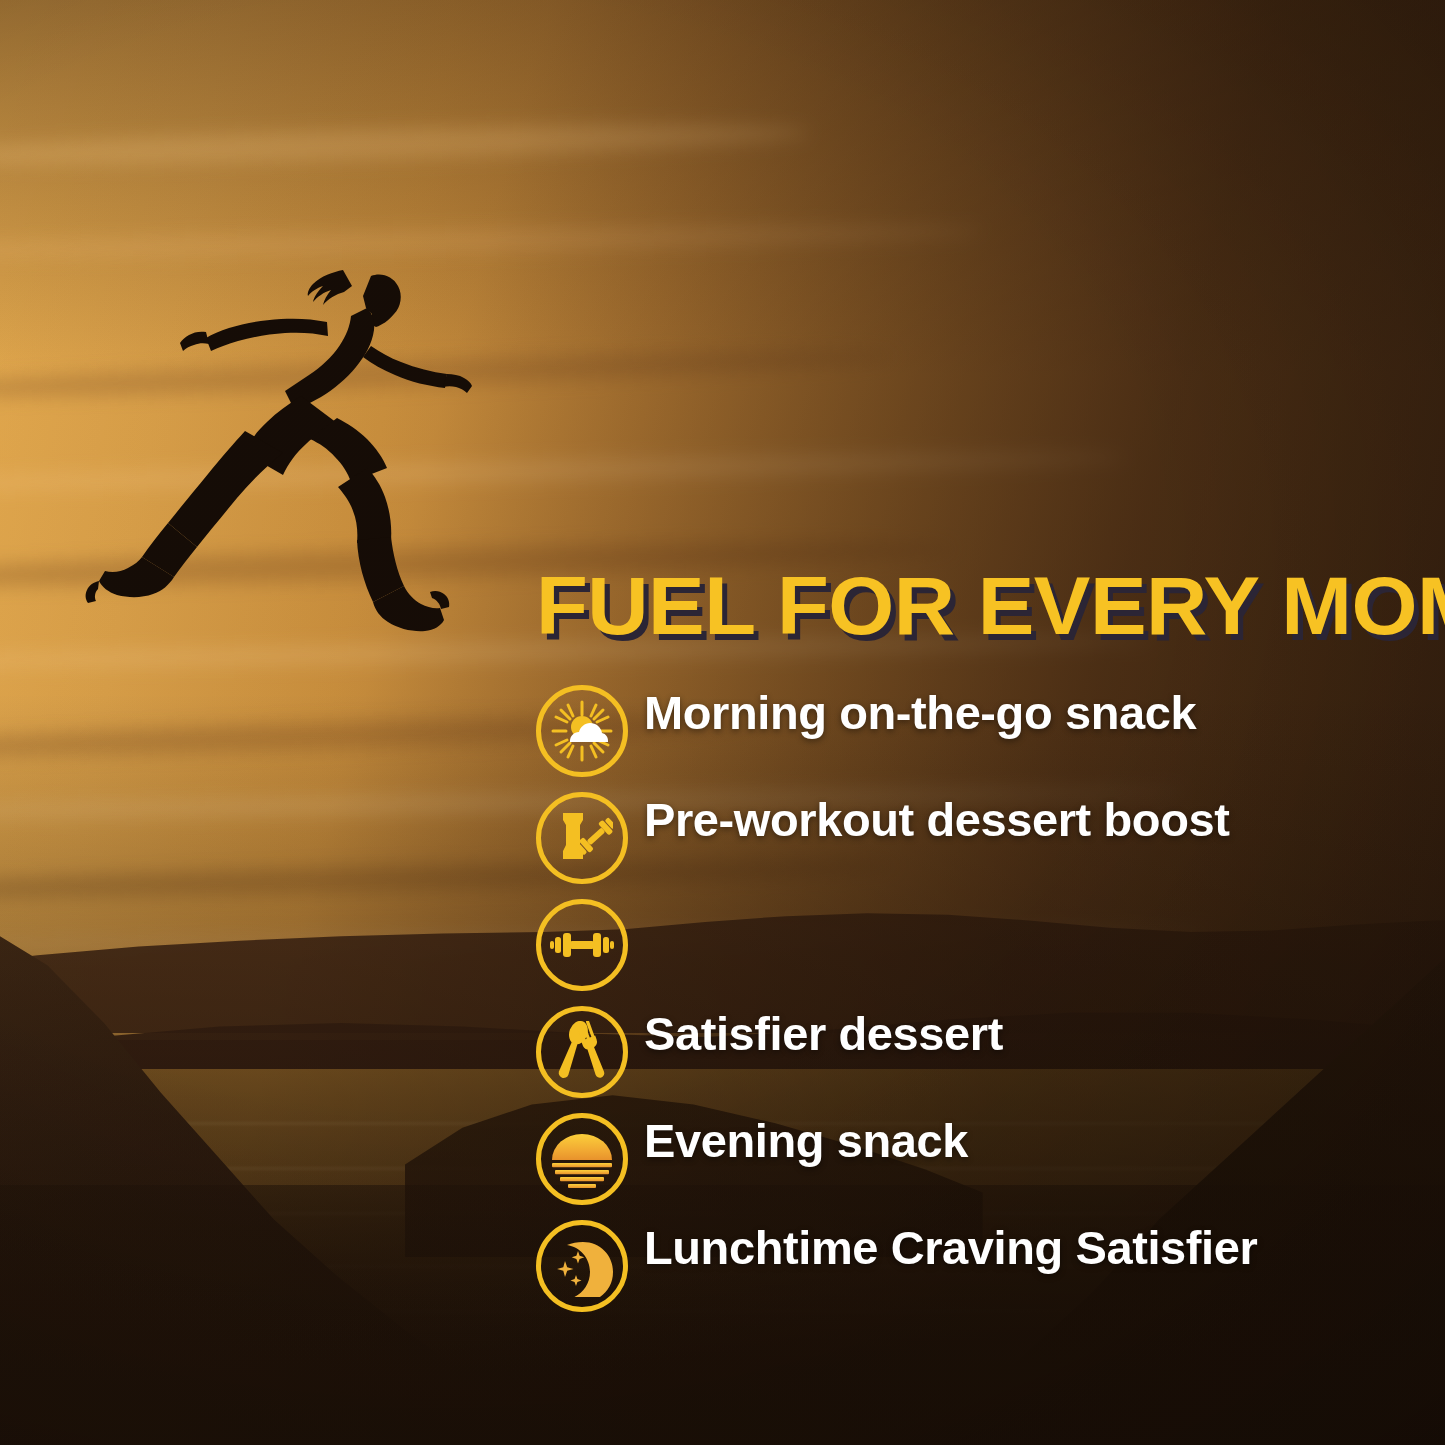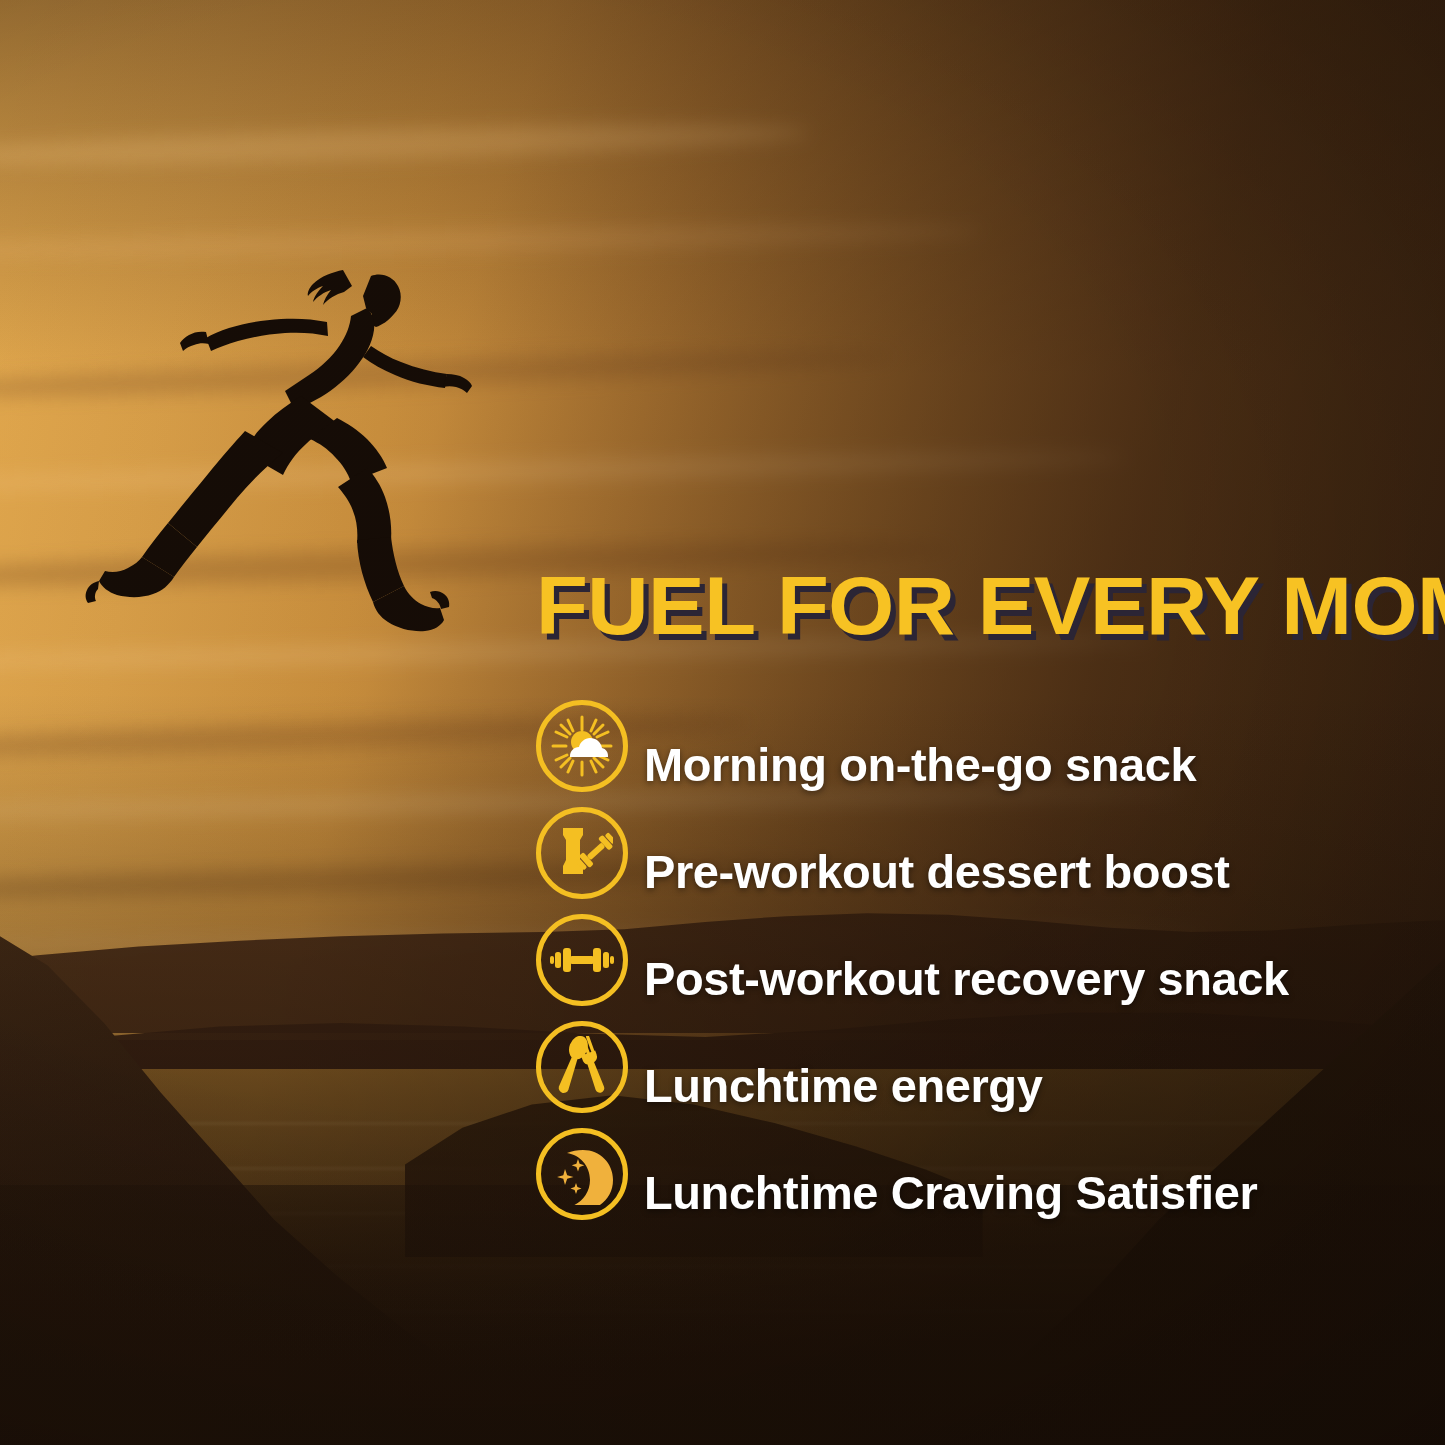--- a/index.html
+++ b/index.html
@@ -123,21 +123,21 @@
     transform:scaleX(1.035);
     transform-origin:left center;
     text-shadow:5px 6px 0 #2b2535;
     white-space:nowrap;
   }
 
   .list{ margin-top:38px; }
 
   .row{
     display:flex;
-    align-items:flex-end;
+    align-items:flex-start;
     height:107px;
   }
   .icon-badge{
     flex:0 0 auto;
     width:92px; height:92px;
     border:5px solid #f4bf22;
     border-radius:50%;
     display:flex; align-items:center; justify-content:center;
     position:relative;
   }
@@ -288,21 +288,20 @@
               <rect x="20" y="16" width="24" height="8" rx="2"></rect>
               <rect x="13" y="8" width="8" height="24" rx="3"></rect>
               <rect x="43" y="8" width="8" height="24" rx="3"></rect>
               <rect x="5" y="12" width="6" height="16" rx="2.5"></rect>
               <rect x="53" y="12" width="6" height="16" rx="2.5"></rect>
               <rect x="0" y="16" width="4" height="8" rx="2"></rect>
               <rect x="60" y="16" width="4" height="8" rx="2"></rect>
             </g>
           </svg>
         </div>
-        <div class="row-label">Post-workout recovery snack</div>
       </div>
 
       <div class="row">
         <div class="icon-badge">
           <svg width="58" height="62" viewBox="0 0 58 62">
             <g fill="#f4bf22">
 
               <g transform="rotate(20 29 31)">
                 <ellipse cx="19" cy="14" rx="9" ry="12"></ellipse>
                 <path d="M16 25h6l2 32a5 5 0 0 1-10 0l2-32z"></path>
@@ -310,23 +309,44 @@
 
               <g transform="rotate(-20 29 31)">
                 <rect x="33" y="3" width="3.2" height="19" rx="1.6"></rect>
                 <rect x="38" y="3" width="3.2" height="19" rx="1.6"></rect>
                 <rect x="43" y="3" width="3.2" height="19" rx="1.6"></rect>
                 <path d="M32 20h15v4a7 7 0 0 1-5 6.6L43 57a4.5 4.5 0 0 1-9 0l1-26.4A7 7 0 0 1 32 24v-4z"></path>
               </g>
             </g>
           </svg>
         </div>
-        <div class="row-label">Lunchtime energy</div>
-      </div>
-
+        <div class="row-label">Satisfier dessert</div>
+      </div>
+
+      <div class="row">
+        <div class="icon-badge">
+          <svg width="66" height="58" viewBox="0 0 66 58">
+            <defs>
+              <linearGradient id="sunsetGrad" x1="0" y1="0" x2="0" y2="1">
+                <stop offset="0%" stop-color="#fbcf3a"></stop>
+                <stop offset="60%" stop-color="#f2ab33"></stop>
+                <stop offset="100%" stop-color="#e8922c"></stop>
+              </linearGradient>
+            </defs>
+            <path d="M3 30a30 26 0 0 1 60 0z" fill="url(#sunsetGrad)"></path>
+            <g fill="url(#sunsetGrad)">
+              <rect x="3" y="33" width="60" height="4.2" rx="1"></rect>
+              <rect x="6" y="40" width="54" height="4.2" rx="1"></rect>
+              <rect x="11" y="47" width="44" height="4.2" rx="1"></rect>
+              <rect x="19" y="54" width="28" height="4" rx="1"></rect>
+            </g>
+          </svg>
+        </div>
+        <div class="row-label">Evening snack</div>
+      </div>
 
       <div class="row">
         <div class="icon-badge">
           <svg width="62" height="62" viewBox="0 0 62 62">
             <g fill="#f0b13c">
               <path d="M52 10c-13 2-23 13-23 27 0 13 9 24 21 27-4 2-9 3-14 3-17 0-30-13-30-30S19 7 36 7c6 0 11 1 16 3z" transform="translate(6,0) scale(-1,1) translate(-62,0)"></path>
 
               <path d="M14 26l2.2 6.3L22.5 34l-6.3 1.7L14 42l-1.7-6.3L6 34l6.3-1.7L14 26z"></path>
               <path d="M27 16l1.6 4.7 4.7 1.6-4.7 1.6L27 28.6l-1.6-4.7-4.7-1.6 4.7-1.6L27 16z"></path>
               <path d="M25 40l1.4 4.1 4.1 1.4-4.1 1.4L25 51l-1.4-4.1-4.1-1.4 4.1-1.4L25 40z"></path>

